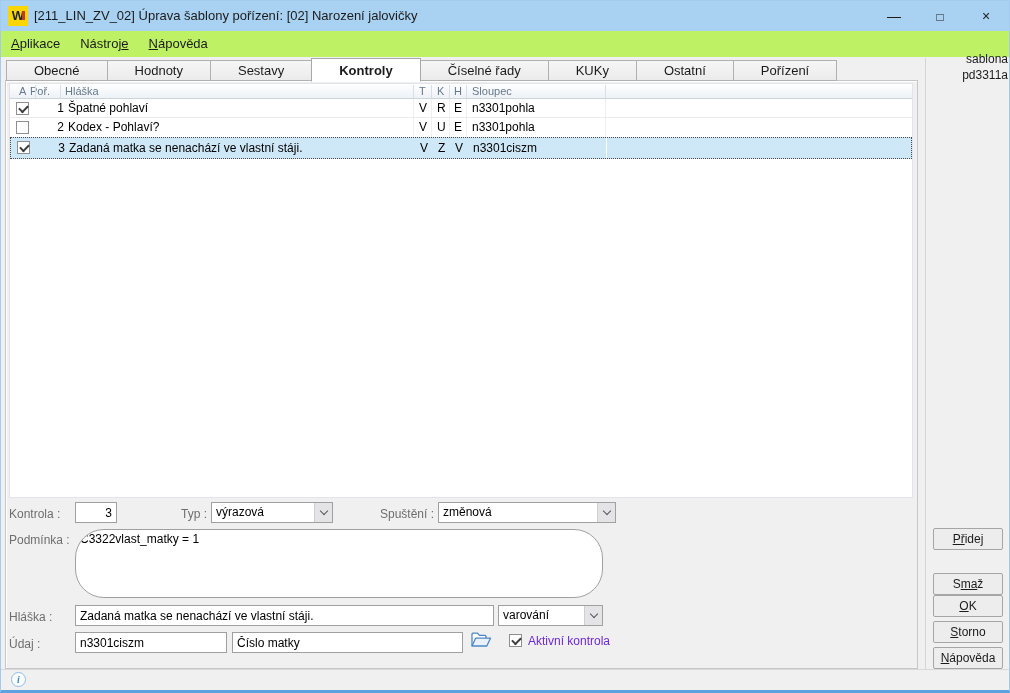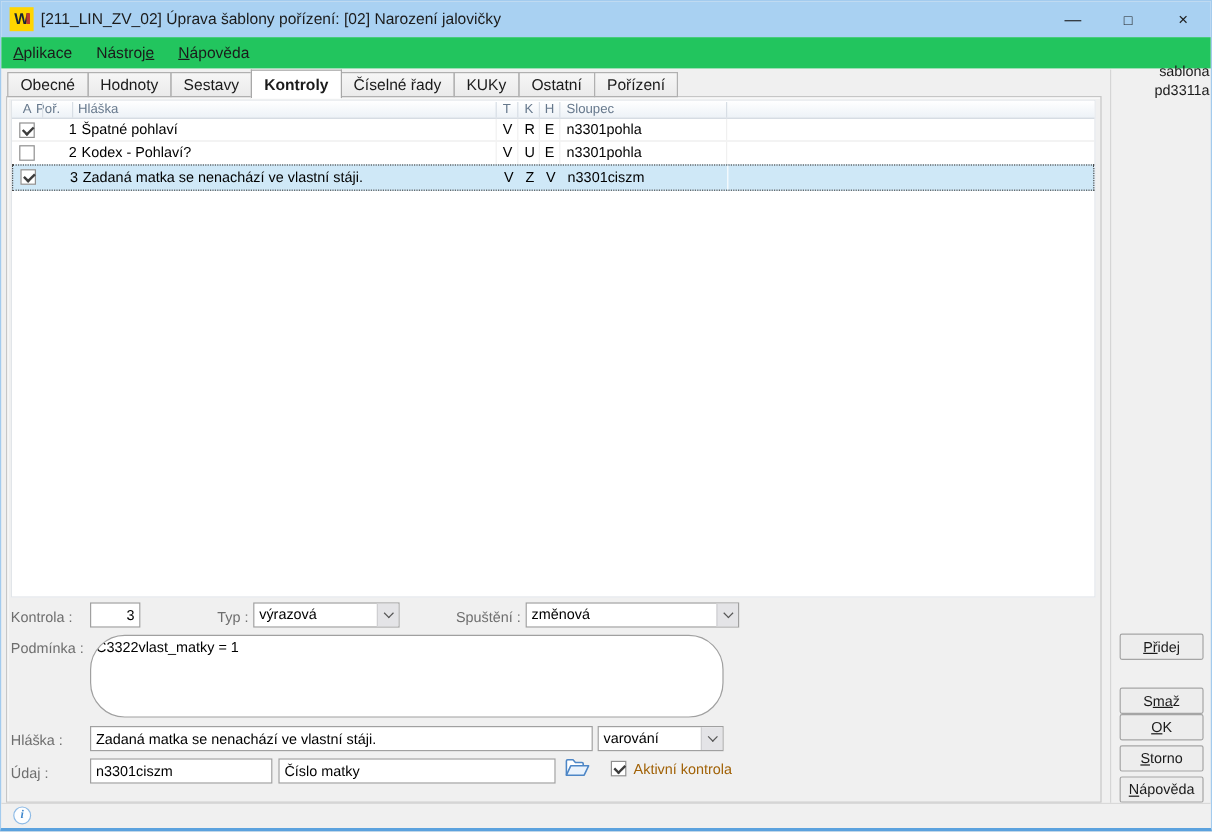--- a/index.html
+++ b/index.html
@@ -12,26 +12,26 @@
   
   .titlebar { position:absolute; left:0; top:0; right:0; height:30px; background:#a9d1f2; }
   .appicon { position:absolute; left:7px; top:5px; width:20px; height:20px; background:#ffd500;
              text-align:center; line-height:20px; font-weight:bold; font-size:13px; color:#1a2532; }
   .appicon::after { content:""; position:absolute; right:3px; top:5px; width:3px; height:9px; background:#c0392b; }
   .wtitle { position:absolute; left:33px; top:0; height:30px; line-height:30px; font-size:13px; color:#1b1b1b; white-space:nowrap; }
   .tb-btns { position:absolute; right:0; top:0; height:30px; display:flex; }
   .tb-btn { width:46px; height:30px; line-height:30px; text-align:center; font-size:14px; color:#1b1b1b; }
   .tb-btn.max span { font-size:12px; }
   
-  .menubar { position:absolute; left:0; top:30px; right:0; height:26px; background:#22c55e; display:flex; }
+  .menubar { position:absolute; left:0; top:30px; right:0; height:26px; background:#bef264; display:flex; }
   .menu-item { padding:0 10px; line-height:26px; font-size:13px; color:#1b1b1b; }
   u { text-decoration:underline; }
   
   .tabstrip { position:absolute; left:5px; top:56px; height:24px; display:flex; align-items:flex-end; z-index:3; }
-  .tab { height:21px; line-height:20px; padding:0 10px; font-size:13px; color:#1b1b1b;
+  .tab { height:21px; line-height:20px; padding:0 27px; font-size:13px; color:#1b1b1b;
          background:linear-gradient(#f6f6f6,#ebebeb); border:1px solid #b0b0b0; margin-left:-1px; }
   .tab:first-child { margin-left:0; }
   .tab.active { height:24px; line-height:23px; background:#ffffff; font-weight:bold;
                 border:1px solid #a8a8a8; border-bottom:1px solid #ffffff; margin-bottom:-1px; z-index:4; position:relative; }
   
   .tabpage { position:absolute; left:4px; top:79px; width:913px; height:589px; background:#f0f0f0;
              border:1px solid #c6c6c6; box-shadow:inset 1px 1px 0 #ffffff; }
   
   .grid { position:absolute; left:8px; top:82px; width:904px; height:415px; background:#ffffff; border:1px solid #e1e5e9; }
   .ghead { position:absolute; left:0; top:0; right:0; height:15px;
@@ -59,21 +59,21 @@
   .flabel { position:absolute; font-size:12px; color:#6e6e6e; white-space:nowrap; }
   .tinput { position:absolute; height:21px; border:1px solid #a0a0a0; background:#fff; font-size:12px;
             font-family:"Liberation Sans","DejaVu Sans",sans-serif; color:#000; padding:0 4px; }
   textarea.tinput { resize:none; padding:2px 4px; line-height:15px; overflow:hidden; }
   .dd { position:absolute; height:21px; background:#fff; border:1px solid #a0a0a0; font-size:12px; color:#000; }
   .dd .val { position:absolute; left:4px; top:0; line-height:19px; white-space:nowrap; }
   .dd .btn { position:absolute; right:0; top:0; bottom:0; width:18px; background:#e4e4e7; border-left:1px solid #cfcfd2; }
   .chev { position:absolute; right:5px; top:5px; width:6px; height:6px;
           border-right:1px solid #565656; border-bottom:1px solid #565656; transform:rotate(45deg); }
   .folder { position:absolute; left:469px; top:630px; width:22px; height:19px; }
-  .ak-label { position:absolute; left:527px; top:633px; font-size:12px; color:#a16207; line-height:15px; }
+  .ak-label { position:absolute; left:527px; top:633px; font-size:12px; color:#6d28d9; line-height:15px; }
   
   .vdivider { position:absolute; left:924px; top:57px; width:1px; height:613px; background:#d5d5d5; }
   .sideinfo { position:absolute; left:925px; top:50px; width:82px; text-align:right; font-size:12px; color:#1b1b1b; line-height:16px; }
   .abtn { position:absolute; left:932px; width:70px; height:22px; background:#ededed; border:1px solid #a5a5a5;
           border-radius:2px; font-size:12px; color:#1b1b1b; text-align:center; line-height:20px;
           font-family:"Liberation Sans","DejaVu Sans",sans-serif; }
   
   .statusbar { position:absolute; left:0; right:0; bottom:0; height:21px; background:#f0f0f0; border-top:1px solid #d9d9d9; }
   .infoicon { position:absolute; left:10px; top:2px; width:15px; height:15px; border-radius:50%;
               border:1px solid #8ebbe6; background:#fdfeff; color:#3f87cc; font-size:10px; font-weight:bold;

